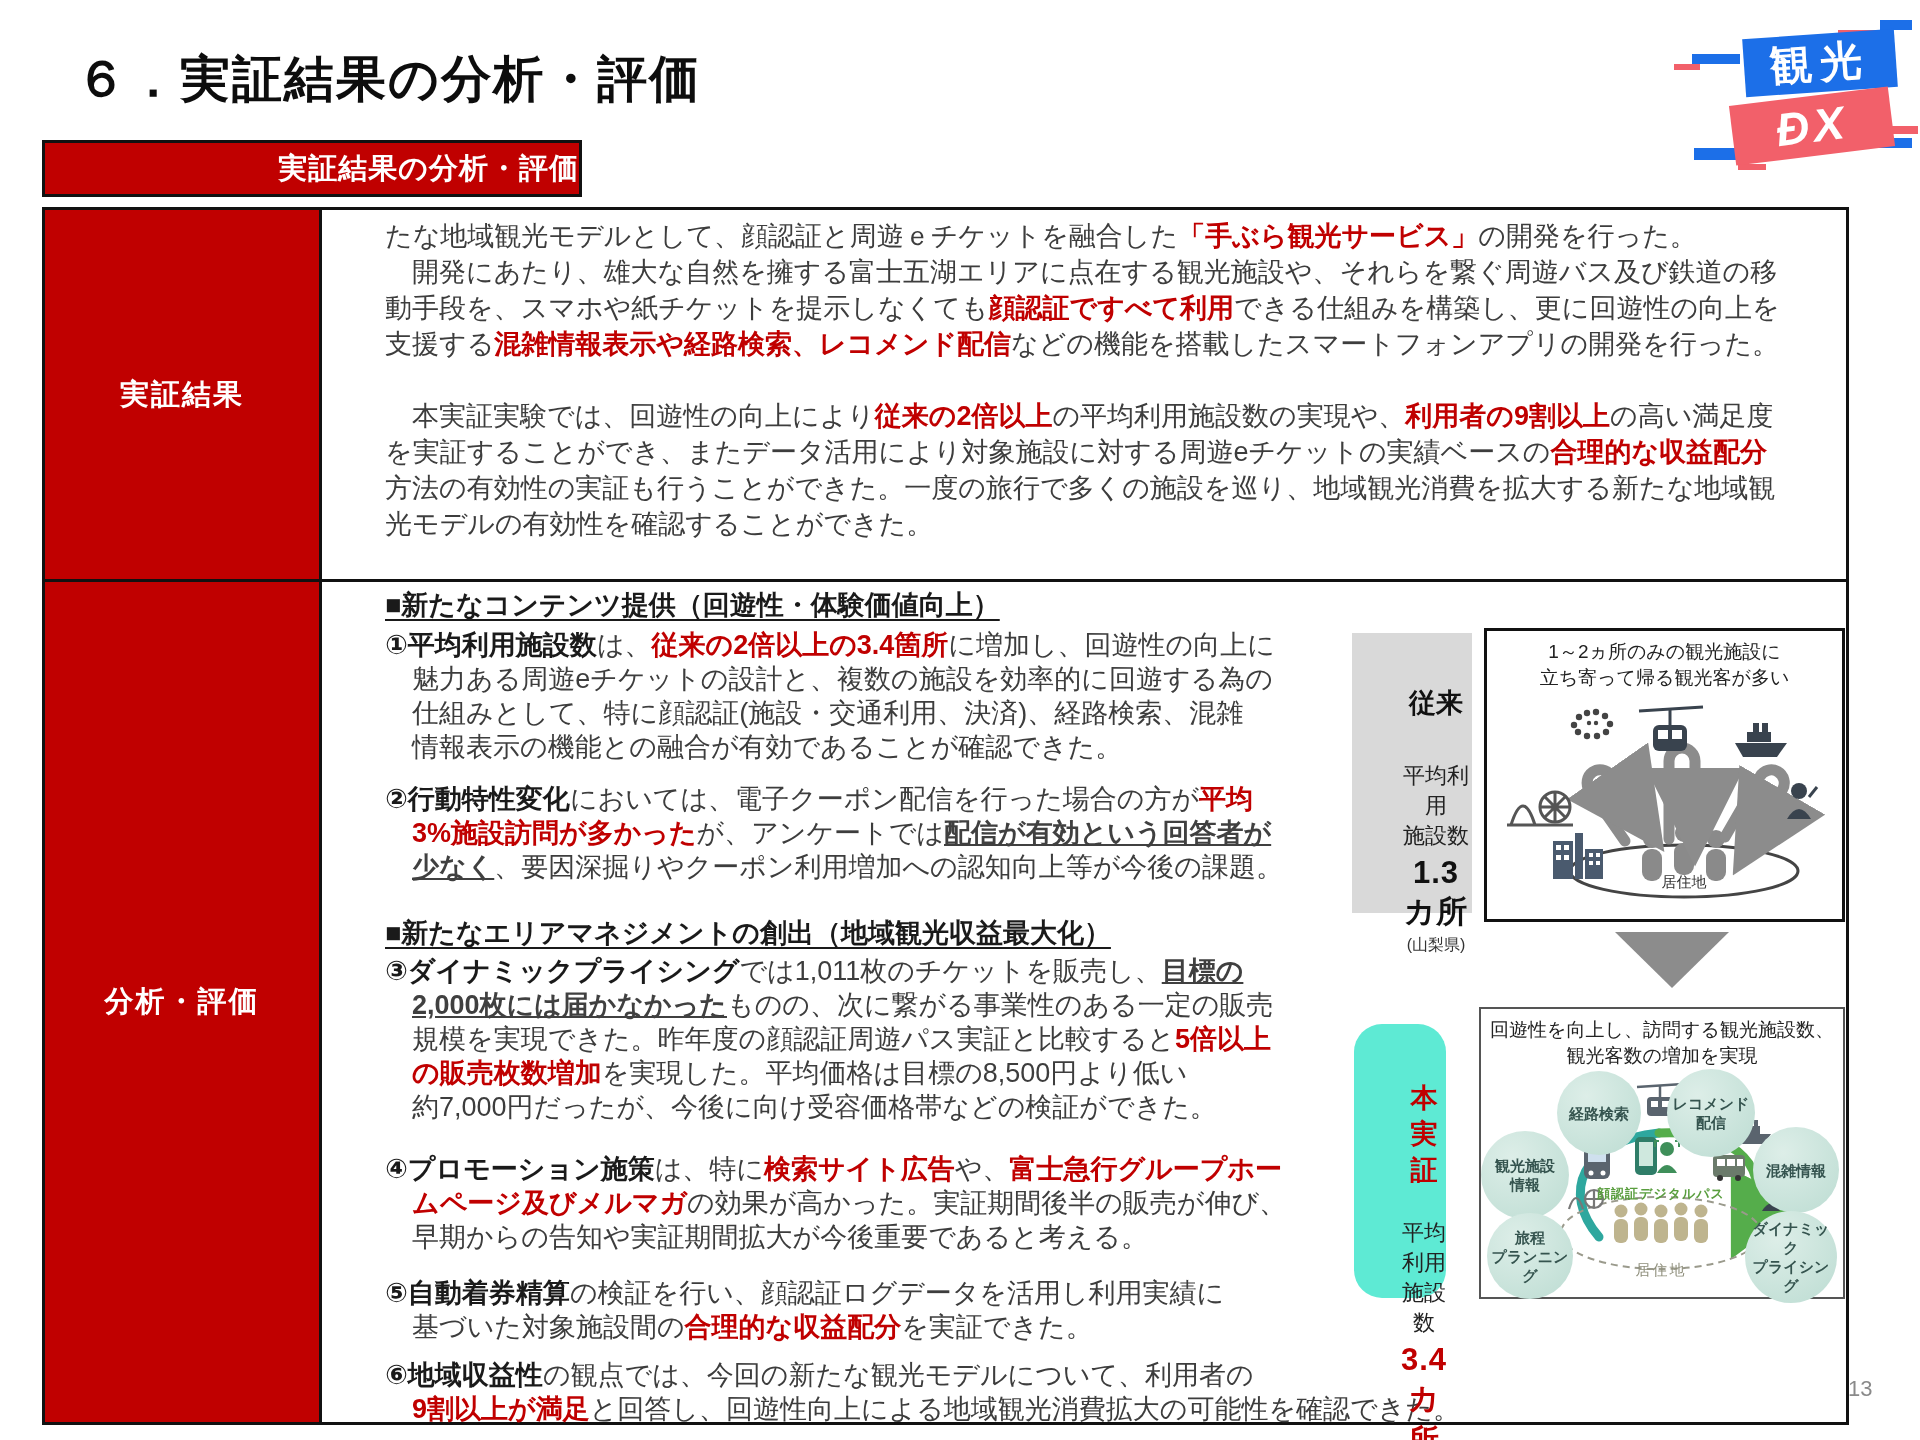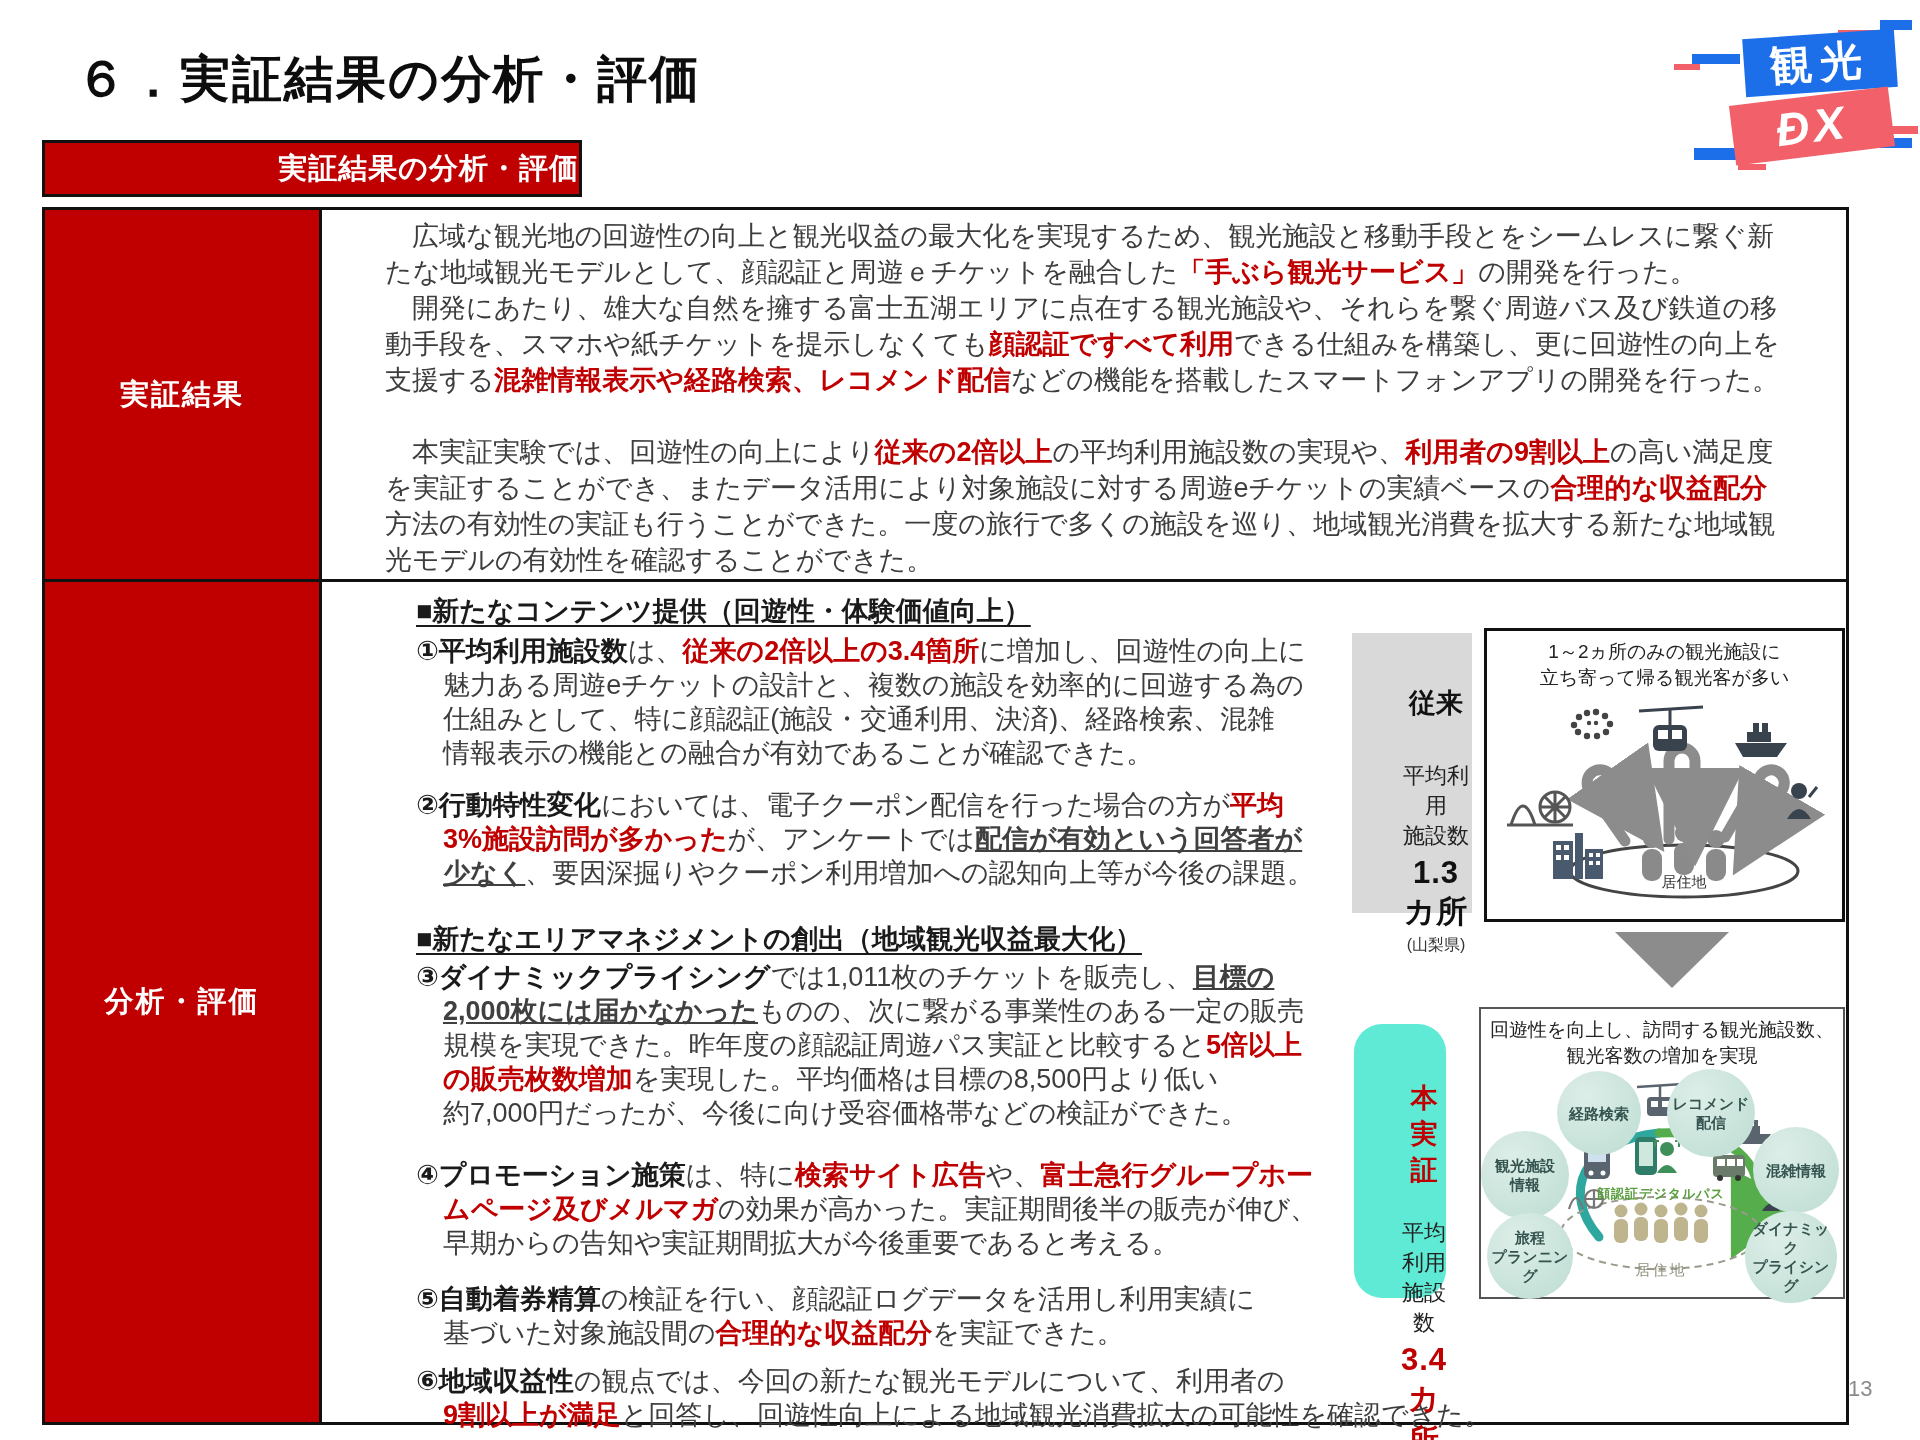--- a/index.html
+++ b/index.html
@@ -93,37 +93,36 @@
   </div>
 
   <div class="section-label">実証結果の分析・評価</div>
 
   <div class="big-table">
 
     <div class="trow trow1">
       <div class="thead">実証結果</div>
       <div class="tcontent">
         <div class="textblock lh36">
-            <div class="tline"><span>　広域な観光地の回遊性の向上と観光収益の最大化を実現するため、観光施設と移動手段とをシームレスに繋ぐ新</span></div>
             <div class="tline"><span>たな地域観光モデルとして、顔認証と周遊ｅチケットを融合した</span><span class="rb">「手ぶら観光サービス」</span><span>の開発を行った。</span></div>
             <div class="tline"><span>　開発にあたり、雄大な自然を擁する富士五湖エリアに点在する観光施設や、それらを繋ぐ周遊バス及び鉄道の移</span></div>
             <div class="tline"><span>動手段を、スマホや紙チケットを提示しなくても</span><span class="rb">顔認証ですべて利用</span><span>できる仕組みを構築し、更に回遊性の向上を</span></div>
             <div class="tline"><span>支援する</span><span class="rb">混雑情報表示や経路検索、レコメンド配信</span><span>などの機能を搭載したスマートフォンアプリの開発を行った。</span></div>
             <div class="tline" style="margin-top: 36px;"><span>　本実証実験では、回遊性の向上により</span><span class="rb">従来の2倍以上</span><span>の平均利用施設数の実現や、</span><span class="rb">利用者の9割以上</span><span>の高い満足度</span></div>
             <div class="tline"><span>を実証することができ、またデータ活用により対象施設に対する周遊eチケットの実績ベースの</span><span class="rb">合理的な収益配分</span></div>
             <div class="tline"><span>方法の有効性の実証も行うことができた。一度の旅行で多くの施設を巡り、地域観光消費を拡大する新たな地域観</span></div>
             <div class="tline"><span>光モデルの有効性を確認することができた。</span></div>
           </div>
       </div>
     </div>
 
     <div class="trow trow2">
       <div class="thead">分析・評価</div>
       <div class="tcontent">
-        <div class="textblock lh34" style="padding-top:12px;margin-left:31px;">
+        <div class="textblock lh34" style="padding-top:6px;">
             <div class="tline heading"><span>■新たなコンテンツ提供（回遊性・体験価値向上）</span></div>
             <div class="tline" style="margin-top: 6px;"><span class="kb">①平均利用施設数</span><span>は、</span><span class="rb">従来の2倍以上の3.4箇所</span><span>に増加し、回遊性の向上に</span></div>
             <div class="tline cont"><span>魅力ある周遊eチケットの設計と、複数の施設を効率的に回遊する為の</span></div>
             <div class="tline cont"><span>仕組みとして、特に顔認証(施設・交通利用、決済)、経路検索、混雑</span></div>
             <div class="tline cont"><span>情報表示の機能との融合が有効であることが確認できた。</span></div>
             <div class="tline" style="margin-top: 18px;"><span class="kb">②行動特性変化</span><span>においては、電子クーポン配信を行った場合の方が</span><span class="rb">平均</span></div>
             <div class="tline cont"><span class="rb">3%施設訪問が多かった</span><span>が、アンケートでは</span><span class="bb">配信が有効という回答者が</span></div>
             <div class="tline cont"><span class="bb">少なく</span><span>、要因深掘りやクーポン利用増加への認知向上等が今後の課題。</span></div>
             <div class="tline heading" style="margin-top: 32px;"><span>■新たなエリアマネジメントの創出（地域観光収益最大化）</span></div>
             <div class="tline" style="margin-top: 4px;"><span class="kb">③ダイナミックプライシング</span><span>では1,011枚のチケットを販売し、</span><span class="bb">目標の</span></div>

